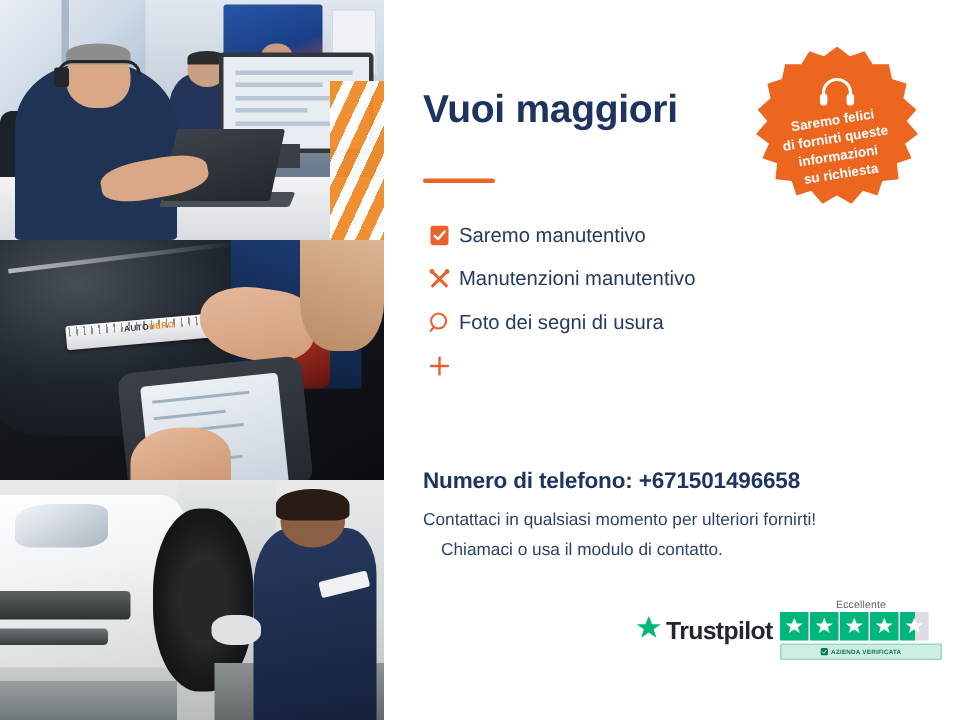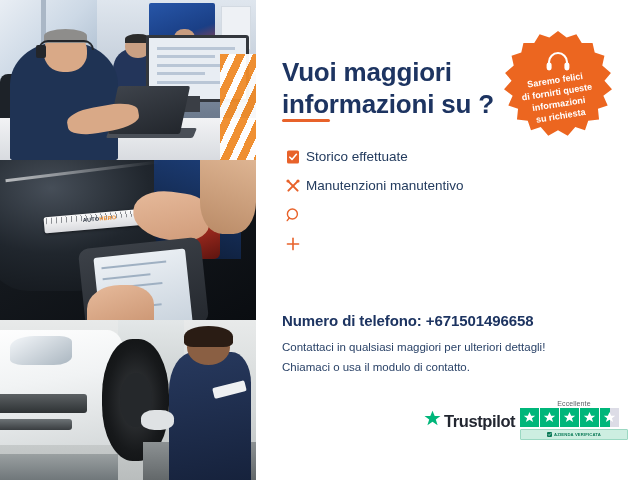--- a/index.html
+++ b/index.html
@@ -138,34 +138,34 @@
 
   .rule{position:absolute;left:26px;top:119px;width:48px;height:3px;background:#e8622a;border-radius:2px;}
 
   .feature-list{position:absolute;left:24px;top:142px;width:280px;margin:0;padding:0;list-style:none;}
   .feature-item{display:flex;align-items:center;height:29px;}
   .fic{width:26px;flex:0 0 26px;display:flex;align-items:center;justify-content:center;color:#e8622a;}
   .flabel{font-size:13.5px;color:#233b5e;white-space:nowrap;}
 
   .phone{position:absolute;left:26px;top:312px;font-size:15px;font-weight:bold;color:#1d3461;letter-spacing:-.1px;}
   .sub1{position:absolute;left:26px;top:341px;font-size:11.5px;color:#2b4368;}
-  .sub2{position:absolute;left:26px;top:361px;font-size:11.5px;color:#2b4368;}
+  .sub2{position:absolute;left:38px;top:361px;font-size:11.5px;color:#2b4368;}
 
   
   .badge{position:absolute;left:248px;top:31px;width:108px;height:108px;}
   .badge .burst{position:absolute;inset:0;background:#ec6620;
      clip-path:polygon(50% 0%,58% 6%,67% 3%,72% 11%,82% 11%,84% 20%,93% 23%,91% 32%,99% 39%,93% 46%,100% 54%,92% 60%,96% 69%,87% 72%,88% 82%,78% 83%,75% 92%,66% 89%,59% 97%,50% 92%,41% 97%,34% 89%,25% 92%,22% 83%,12% 82%,13% 72%,4% 69%,8% 60%,0% 54%,7% 46%,1% 39%,9% 32%,7% 23%,16% 20%,18% 11%,28% 11%,33% 3%,42% 6%);}
   .badge .hs{position:absolute;left:50%;top:20px;transform:translateX(-50%);}
   .badge .btxt{position:absolute;left:8px;right:8px;top:44px;text-align:center;
      color:#ffffff;font-size:9px;font-weight:bold;line-height:1.32;
      transform:rotate(-9deg);}
 
   
   .tp{position:absolute;left:168px;top:400px;width:204px;height:48px;}
-  .tp .logo{position:absolute;left:0;top:10px;display:flex;align-items:flex-end;gap:3px;}
+  .tp .logo{position:absolute;left:0;top:10px;display:flex;align-items:center;gap:3px;}
   .tp .tpname{font-size:16.5px;font-weight:bold;color:#222630;letter-spacing:-.4px;}
   .tp .rate{position:absolute;right:0;top:0;width:108px;}
   .tp .ecc{font-size:7px;color:#5b6166;text-align:center;letter-spacing:.1px;margin-bottom:1px;}
   .tp .stars{display:flex;gap:1px;}
   .tp .st{width:19px;height:19px;background:#00b67a;display:flex;align-items:center;justify-content:center;}
   .tp .st.half{background:linear-gradient(90deg,#00b67a 52%,#dcdce6 52%);}
   .tp .verif{margin-top:2px;height:9px;background:#cdeee1;border:1px solid #9bd8c2;
      border-radius:1px;display:flex;align-items:center;justify-content:center;gap:2px;}
   .tp .verif span{font-size:4.2px;color:#0b7a57;font-weight:bold;letter-spacing:.15px;}
 </style>
@@ -246,35 +246,34 @@
       <div class="badge3"></div>
       <div class="glove"></div>
     </div>
 
   </div>
 
   <div class="content">
 
     <h1 class="headline">
       <span>Vuoi maggiori</span><br>
-      <span>informazioni su ?</span>
     </h1>
 
     <div class="rule"></div>
 
     <ul class="feature-list">
 
       <li class="feature-item">
         <span class="fic">
           <svg width="14" height="16" viewBox="0 0 14 16" aria-hidden="true">
             <rect x="1" y="1.5" width="12" height="13" rx="1.6" fill="#e8622a"></rect>
             <path d="M3.8 8.2 L6 10.4 L10.4 5.3" stroke="#ffffff" stroke-width="1.6" fill="none" stroke-linecap="round" stroke-linejoin="round"></path>
           </svg>
         </span>
-        <span class="flabel">Storico effettuate</span>
+        <span class="flabel">Saremo manutentivo</span>
       </li>
 
       <li class="feature-item">
         <span class="fic">
           <svg width="16" height="16" viewBox="0 0 16 16" aria-hidden="true">
             <g stroke="#e8622a" stroke-width="2" stroke-linecap="round">
               <path d="M3.4 3.4 L12.6 12.6"></path>
               <path d="M12.6 3.4 L3.4 12.6"></path>
             </g>
             <circle cx="3" cy="3" r="1.6" fill="#e8622a"></circle>
@@ -284,38 +283,39 @@
         <span class="flabel">Manutenzioni manutentivo</span>
       </li>
 
       <li class="feature-item">
         <span class="fic">
           <svg width="16" height="16" viewBox="0 0 16 16" aria-hidden="true">
             <circle cx="7.4" cy="7" r="5" fill="none" stroke="#e8622a" stroke-width="1.4"></circle>
             <path d="M4.3 11 L2.2 13.6" stroke="#e8622a" stroke-width="1.4" stroke-linecap="round"></path>
           </svg>
         </span>
+        <span class="flabel">Foto dei segni di usura</span>
       </li>
 
 
       <li class="feature-item">
         <span class="fic">
           <svg width="16" height="16" viewBox="0 0 16 16" aria-hidden="true">
             <g stroke="#e8622a" stroke-width="1.6" stroke-linecap="round">
               <path d="M8 2.4 V13.6"></path>
               <path d="M2.4 8 H13.6"></path>
             </g>
           </svg>
         </span>
       </li>
 
     </ul>
 
     <div class="phone">Numero di telefono: +671501496658</div>
-    <div class="sub1">Contattaci in qualsiasi maggiori per ulteriori dettagli!</div>
+    <div class="sub1">Contattaci in qualsiasi momento per ulteriori fornirti!</div>
     <div class="sub2">Chiamaci o usa il modulo di contatto.</div>
 
     <div class="badge">
       <div class="burst"></div>
       <span class="hs">
         <svg width="26" height="22" viewBox="0 0 26 22" aria-hidden="true">
           <path d="M4 13 V11 a9 9 0 0 1 18 0 v2" fill="none" stroke="#ffffff" stroke-width="2.1" stroke-linecap="round"></path>
           <rect x="1.6" y="11.4" width="5" height="8" rx="2.4" fill="#ffffff"></rect>
           <rect x="19.4" y="11.4" width="5" height="8" rx="2.4" fill="#ffffff"></rect>
         </svg>

